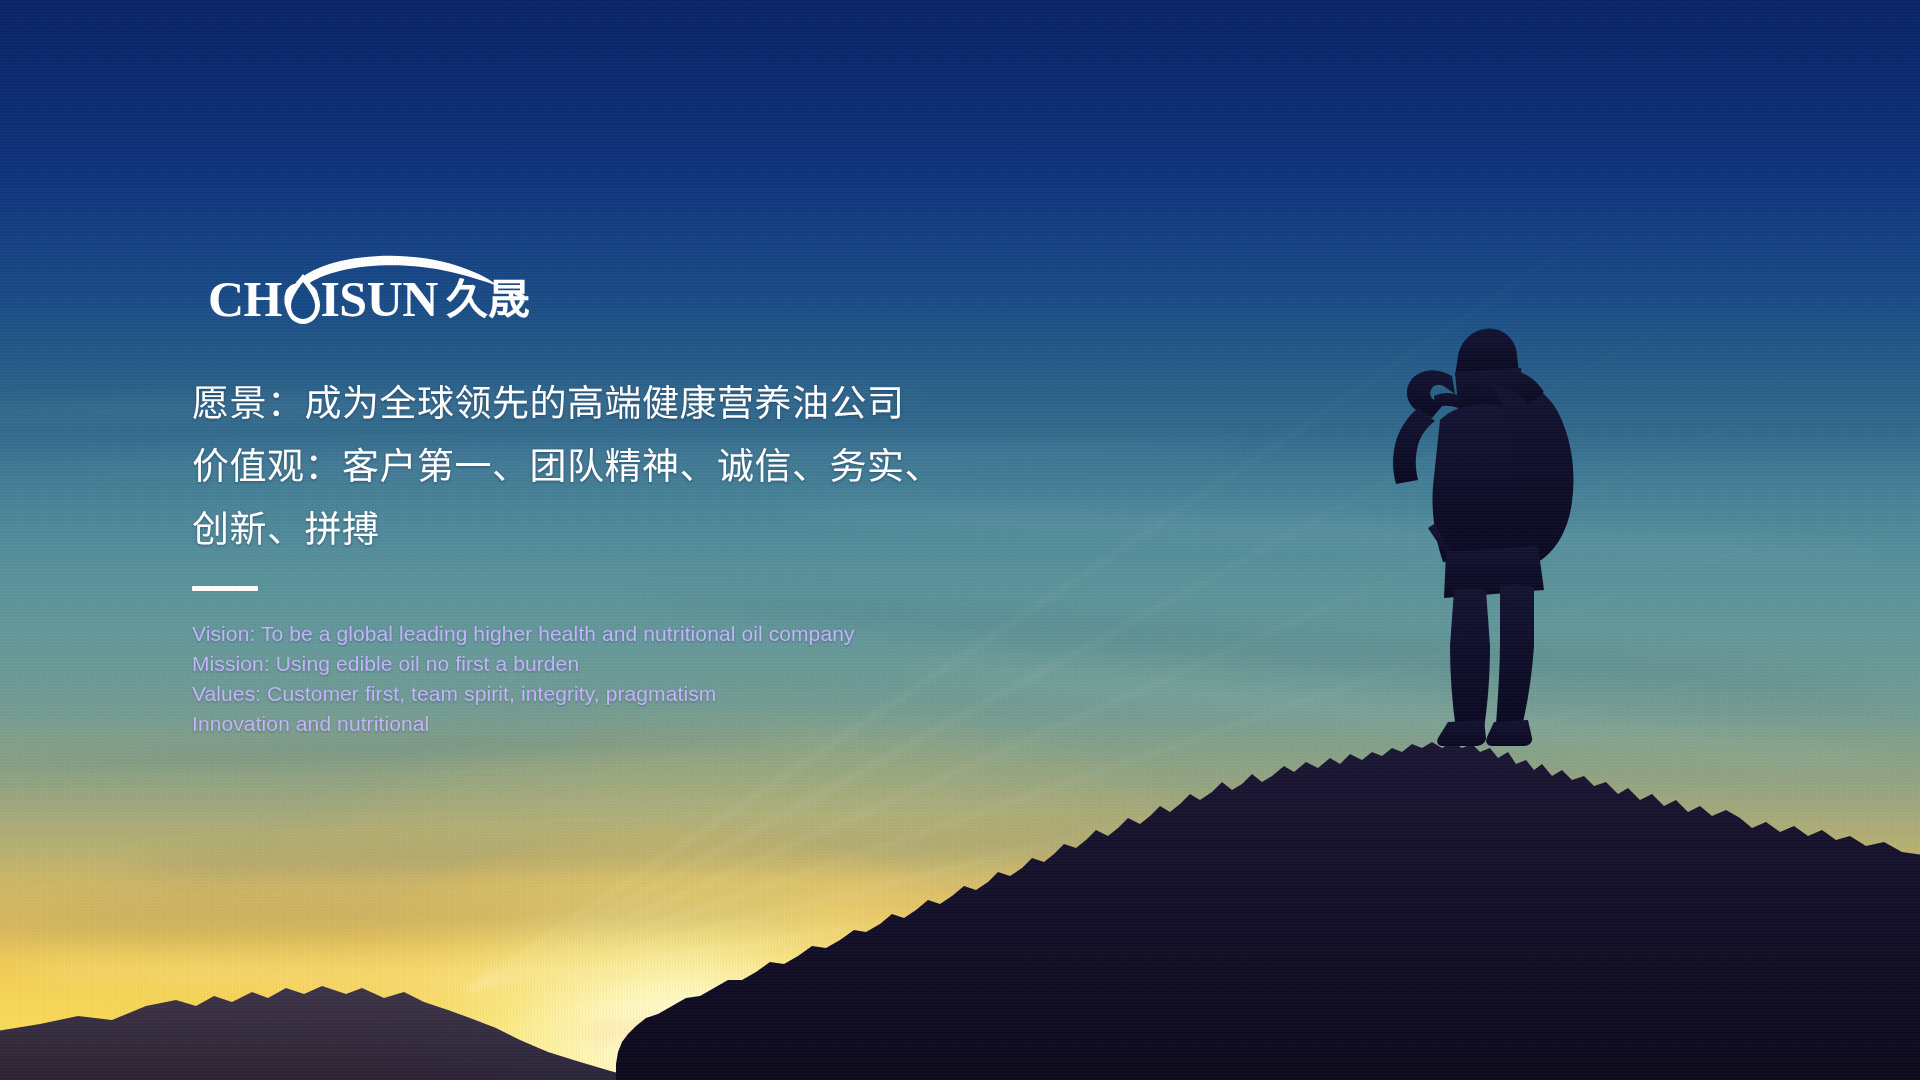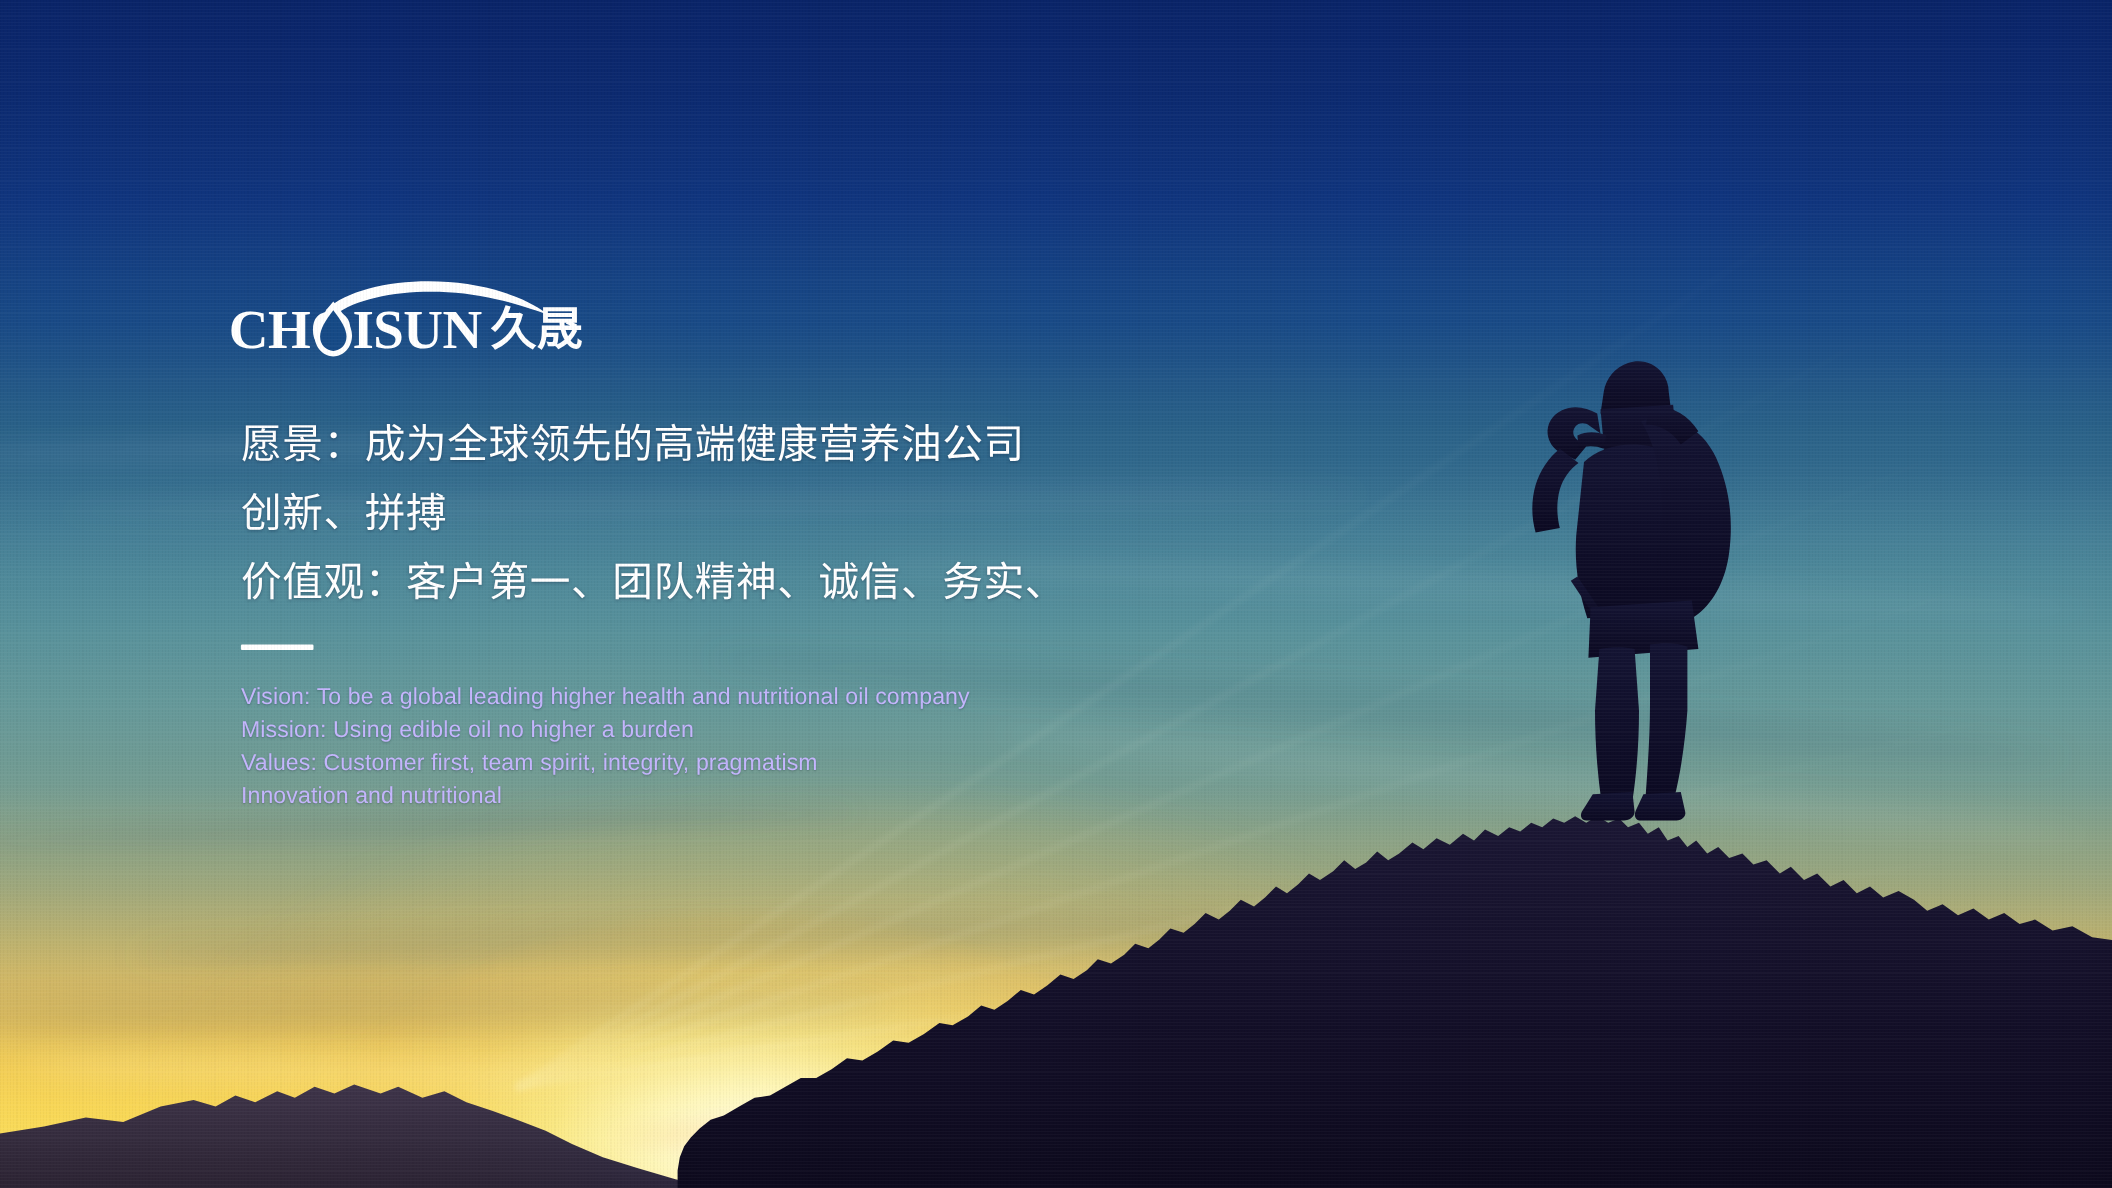--- a/index.html
+++ b/index.html
@@ -149,21 +149,21 @@
     left: 208px;
     top: 252px;
     width: 360px;
     height: 86px;
   }
   #logo svg { display: block; }
 
   
   #copy {
     position: absolute;
-    left: 219px;
+    left: 192px;
     top: 372px;
     width: 1000px;
   }
   .cn-line {
     font-family: "DejaVu Sans", "Liberation Sans", sans-serif;
     font-size: 37px;
     line-height: 63px;
     color: #ffffff;
     letter-spacing: 0.5px;
     white-space: nowrap;
@@ -397,25 +397,25 @@
           C 11 45, 5 40, 5 32
           C 5 25, 10 17, 17 8 Z"></path>
       </g>
 
       <text x="238" y="62" font-family="'DejaVu Sans','Liberation Sans',sans-serif" font-size="42" font-weight="700" fill="#ffffff">久晟</text>
     </svg>
   </div>
 
   <div id="copy">
     <div class="cn-line">愿景：成为全球领先的高端健康营养油公司</div>
+    <div class="cn-line">价值观：客户第一、团队精神、诚信、务实、</div>
     <div class="cn-line">创新、拼搏</div>
-    <div class="cn-line">价值观：客户第一、团队精神、诚信、务实、</div>
 
     <div id="rule"></div>
 
     <div class="en-line">Vision: To be a global leading higher health and nutritional oil company</div>
-    <div class="en-line">Mission: Using edible oil no higher a burden</div>
+    <div class="en-line">Mission: Using edible oil no first a burden</div>
     <div class="en-line">Values: Customer first, team spirit, integrity, pragmatism</div>
     <div class="en-line">Innovation and nutritional</div>
   </div>
 
   <div class="grain"></div>
 </div>
 
 </body></html>

